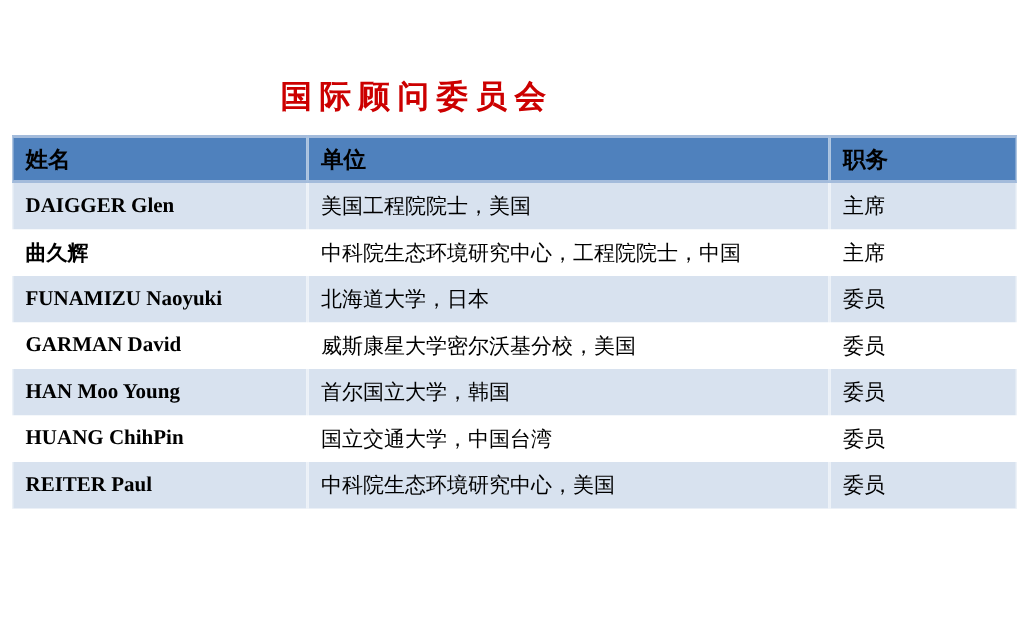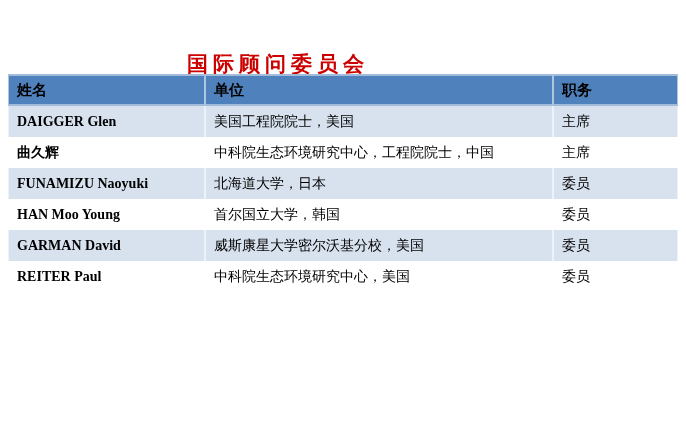--- a/index.html
+++ b/index.html
@@ -28,21 +28,21 @@
     text-align: center;
     font-size: 21px;
     font-weight: bold;
     letter-spacing: 5px;
     color: var(--title-color);
     white-space: nowrap;
   }
   table.committee-table {
     position: absolute;
     left: 8px;
-    top: 74px;
+    top: 90px;
     width: 670px;
     border-collapse: separate;
     border-spacing: 0;
     table-layout: fixed;
   }
   col.col-name { width: 197px; }
   col.col-org  { width: 348px; }
   col.col-role { width: 125px; }
   th.hcell {
     height: 32px;
@@ -102,27 +102,32 @@
     <td class="cell name-cell">曲久辉</td>
     <td class="cell org-cell">中科院生态环境研究中心，工程院院士，中国</td>
     <td class="cell role-cell">主席</td>
   </tr>
         <tr class="body-row">
     <td class="cell name-cell">FUNAMIZU Naoyuki</td>
     <td class="cell org-cell">北海道大学，日本</td>
     <td class="cell role-cell">委员</td>
   </tr>
         <tr class="body-row">
+    <td class="cell name-cell">GARMAN David</td>
+    <td class="cell org-cell">威斯康星大学密尔沃基分校，美国</td>
+    <td class="cell role-cell">委员</td>
+  </tr>
+        <tr class="body-row">
     <td class="cell name-cell">HAN Moo Young</td>
     <td class="cell org-cell">首尔国立大学，韩国</td>
     <td class="cell role-cell">委员</td>
   </tr>
         <tr class="body-row">
-    <td class="cell name-cell">GARMAN David</td>
-    <td class="cell org-cell">威斯康星大学密尔沃基分校，美国</td>
+    <td class="cell name-cell">HUANG ChihPin</td>
+    <td class="cell org-cell">国立交通大学，中国台湾</td>
     <td class="cell role-cell">委员</td>
   </tr>
         <tr class="body-row">
     <td class="cell name-cell">REITER Paul</td>
     <td class="cell org-cell">中科院生态环境研究中心，美国</td>
     <td class="cell role-cell">委员</td>
   </tr>
       </tbody>
   </table>
 </div>

